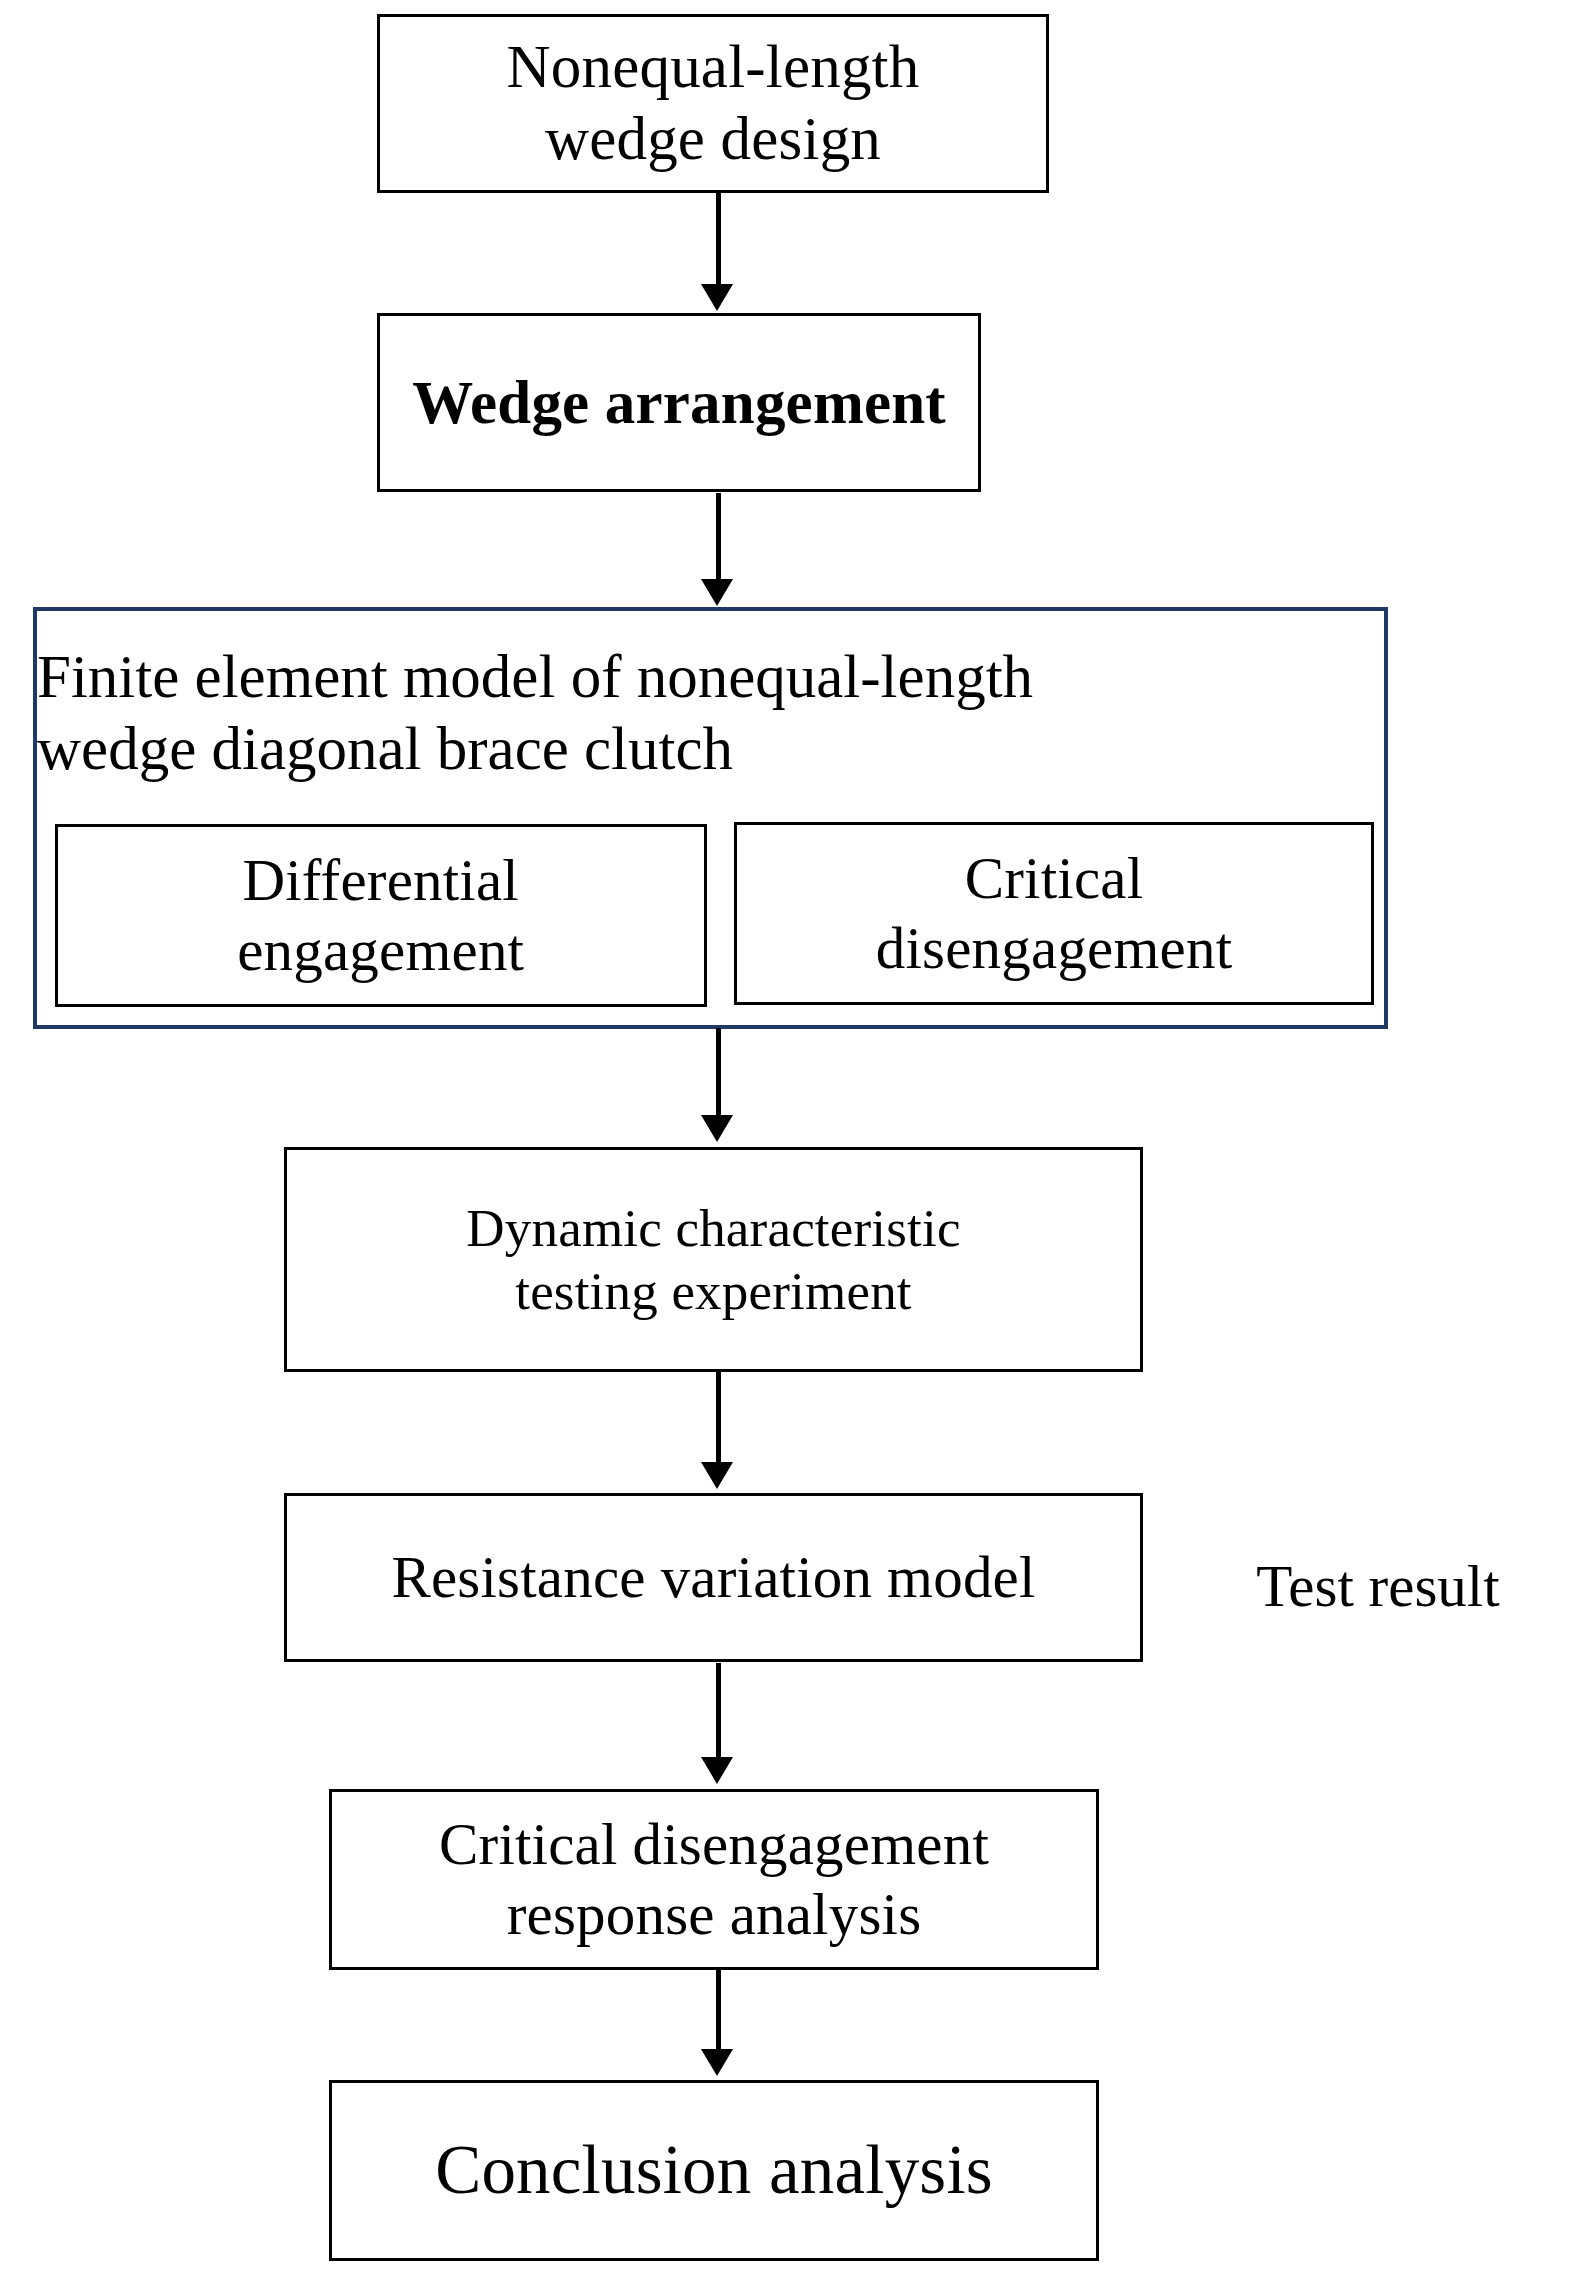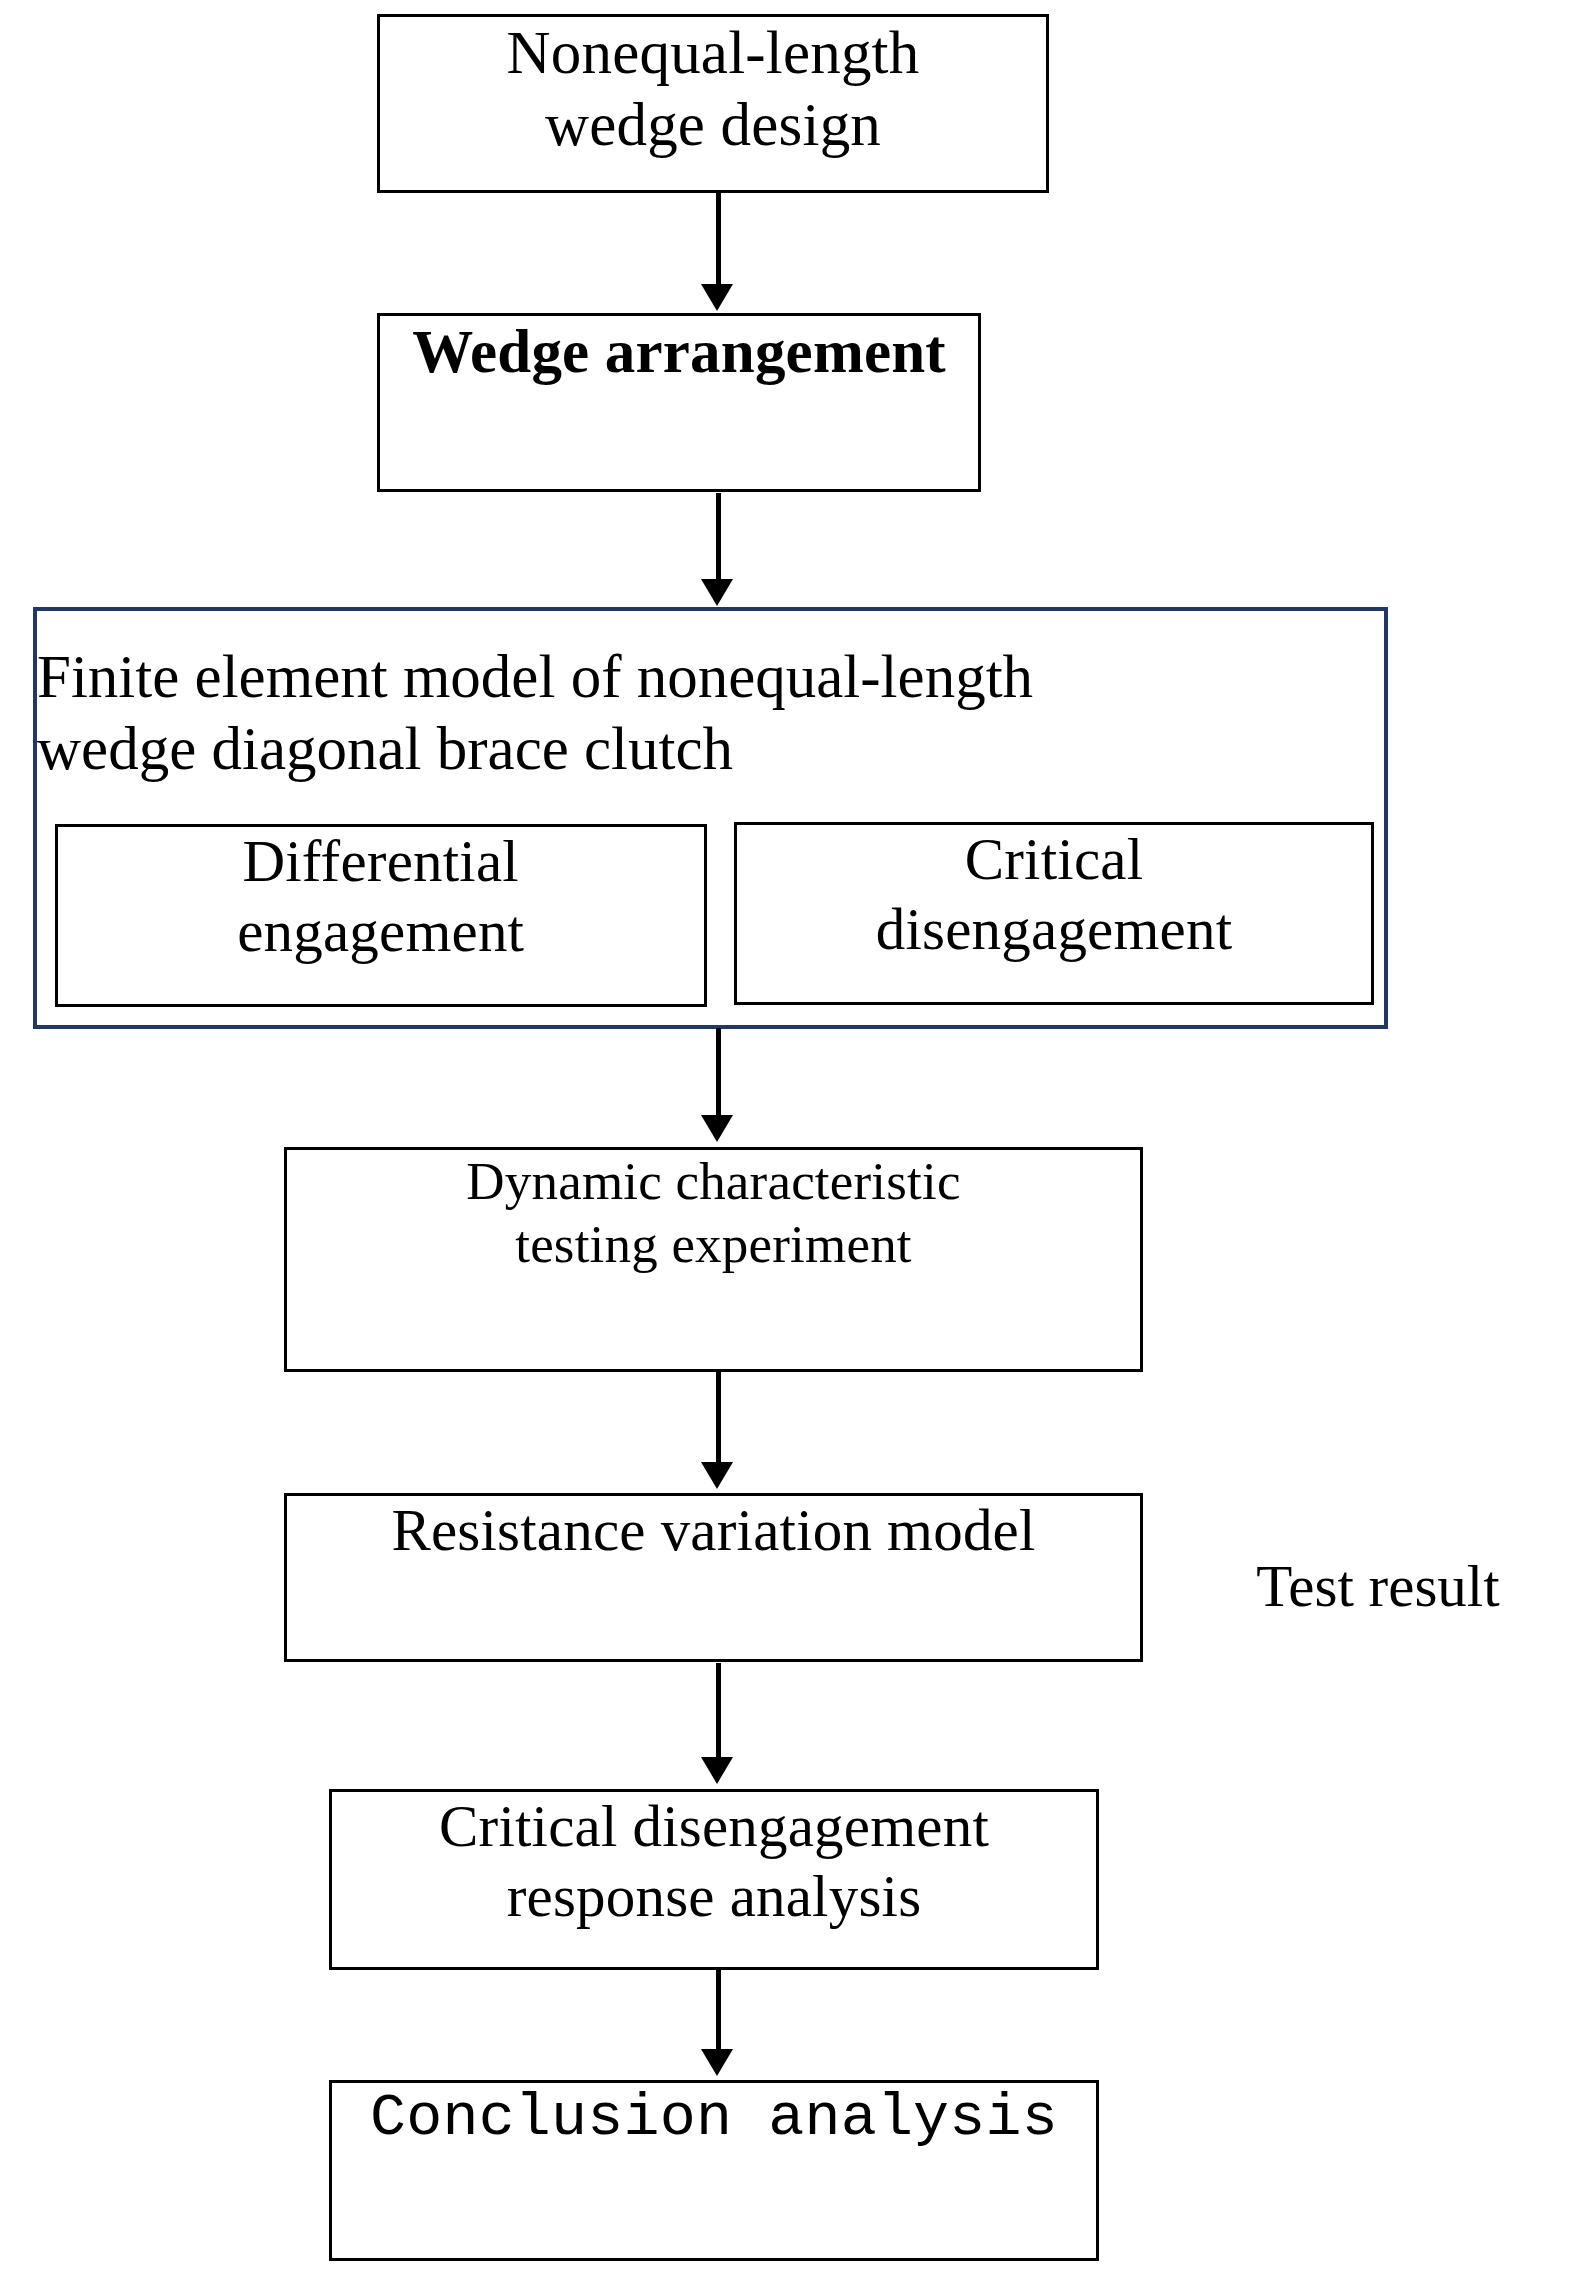--- a/index.html
+++ b/index.html
@@ -18,20 +18,21 @@
     height: 2293px;
     background: #ffffff;
     overflow: hidden;
   }
   .node {
     position: absolute;
     box-sizing: border-box;
     background: #ffffff;
     border: 3.9px solid #000000;
     display: flex;
+    align-items: center;
     justify-content: center;
     text-align: center;
     line-height: 1.18;
     letter-spacing: 0.2px;
   }
   .node .label {
     display: block;
     width: 100%;
     padding: 0 9.9px;
     white-space: pre-line;
@@ -59,21 +60,21 @@
     font-size: 61px;
     line-height: 1.18;
     white-space: pre-line;
   }
   #node-diff-engage { left: 17.7px;  top: 213px; width: 652px; height: 183px; font-size: 59px; border-width: 3.9px; position:absolute; }
   #node-crit-diseng { left: 697px; top: 211px; width: 640px; height: 183px; font-size: 59px; border-width: 3.9px; position:absolute; }
 
   #node-dyn-test    { left: 284px; top: 1147px; width: 859px; height: 225px; font-size: 53px; }
   #node-resistance  { left: 284px; top: 1493px; width: 859px; height: 169px; font-size: 59px; }
   #node-crit-resp   { left: 329px; top: 1789px; width: 770px; height: 181px; font-size: 59px; }
-  #node-conclusion  { left: 329px; top: 2080px; width: 770px; height: 181px; font-size: 60px; font-family: Liberation Mono, monospace; }
+  #node-conclusion  { left: 329px; top: 2080px; width: 770px; height: 181px; font-size: 69px; }
 
   .side-label {
     position: absolute;
     font-size: 59px;
     line-height: 1.18;
     text-align: center;
     white-space: pre-line;
   }
   #label-experimental { left: 1172px; top: 1178px; width: 406px; }
   #label-test-result  { left: 1186px; top: 1552px; width: 384px; }

